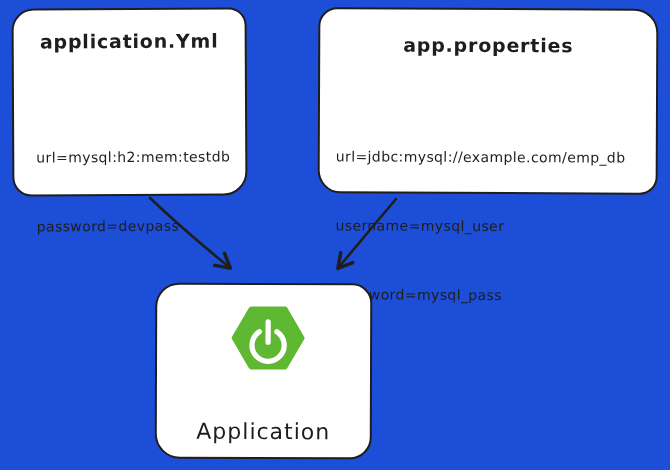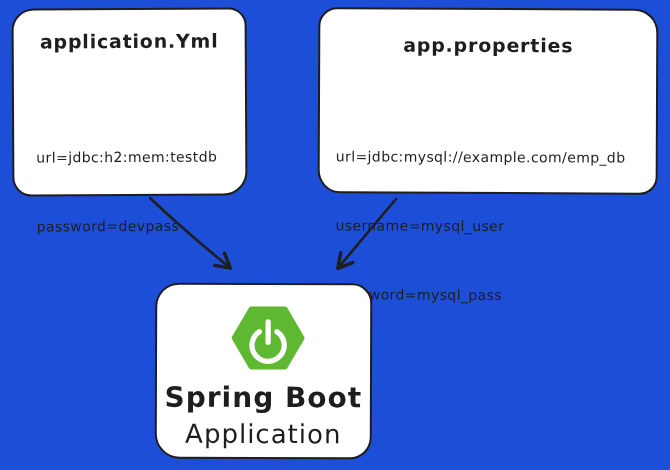--- a/index.html
+++ b/index.html
@@ -80,35 +80,35 @@
     font-size: 28px;
     font-weight: 700;
     letter-spacing: 1px;
     color: #1e1e1e;
   }
   .app-subtitle {
     position: absolute;
     left: 0; right: 0;
     top: 134px;
     text-align: center;
-    font-size: 26px;
+    font-size: 22px;
     font-weight: 400;
     letter-spacing: 1px;
     color: #1e1e1e;
   }
 </style>
 </head>
 <body>
 
 <div class="canvas">
 
   <div class="sketch-box box-yml">
     <div class="box-title">application.Yml</div>
     <div class="config-lines">
-      <div>url=jdbc:h2:mem:testdb</div>
+      <div>url=mysql:h2:mem:testdb</div>
       <div>password=devpass</div>
     </div>
   </div>
 
   <div class="sketch-box box-props">
     <div class="box-title">app.properties</div>
     <div class="config-lines">
       <div>url=jdbc:mysql://example.com/emp_db</div>
       <div>username=mysql_user</div>
       <div>password=mysql_pass</div>
@@ -124,17 +124,16 @@
     <path d="M150,198 Q186,232 229,267" fill="none" stroke="#1e1e1e" stroke-width="2.6" stroke-linecap="round" marker-end="url(#arrowhead)"></path>
     <path d="M396,199 Q368,232 339,267" fill="none" stroke="#1e1e1e" stroke-width="2.6" stroke-linecap="round" marker-end="url(#arrowhead)"></path>
   </svg>
 
   <div class="sketch-box box-app">
     <svg class="spring-logo" viewBox="0 0 100 100" xmlns="http://www.w3.org/2000/svg">
       <polygon points="2,50 26,9 74,9 98,50 74,91 26,91" fill="#5FB832" stroke="#5FB832" stroke-width="8" stroke-linejoin="round"></polygon>
       <path d="M 37.5 41 A 23 23 0 1 0 62.5 41" fill="none" stroke="#ffffff" stroke-width="7.5" stroke-linecap="round"></path>
       <line x1="50" y1="27" x2="50" y2="56" stroke="#ffffff" stroke-width="7.5" stroke-linecap="round"></line>
     </svg>
-    <div class="app-title">Spring Boot</div>
     <div class="app-subtitle">Application</div>
   </div>
 
 </div>
 
 </body></html>

